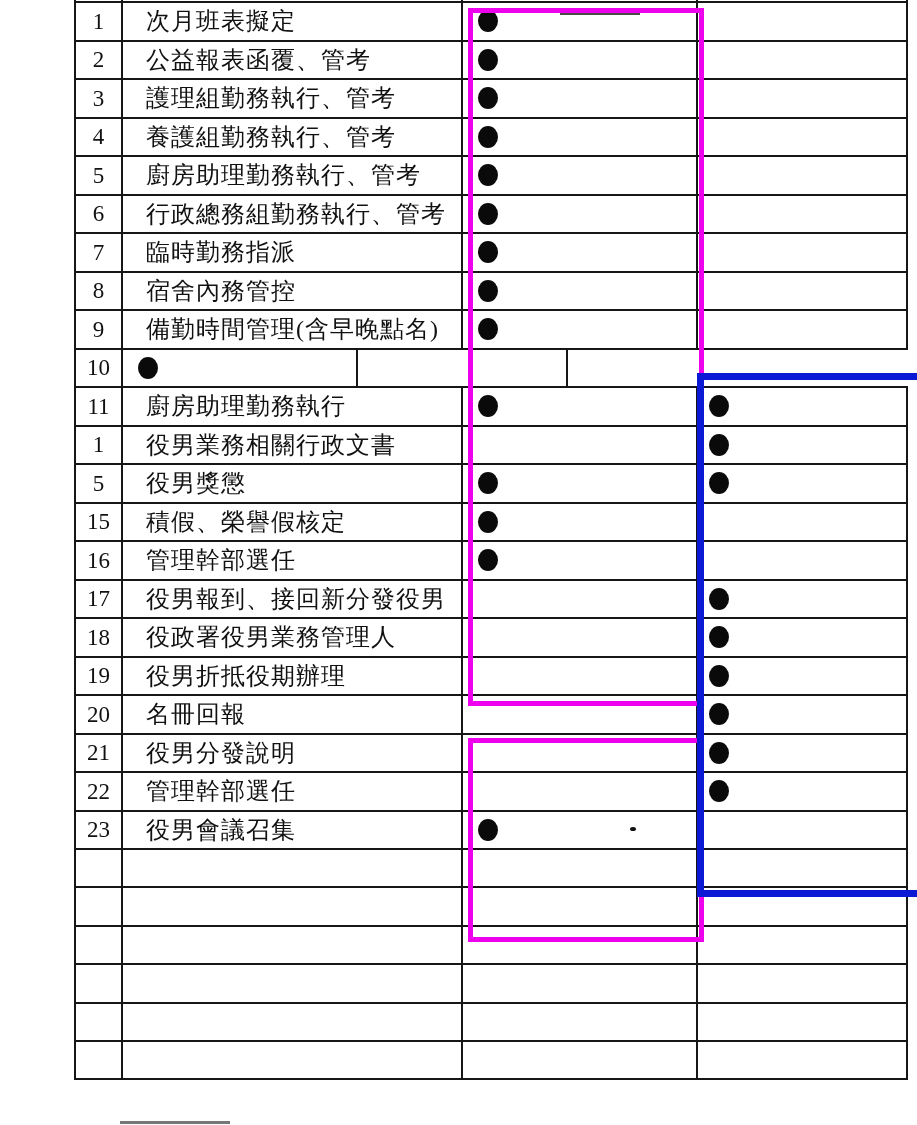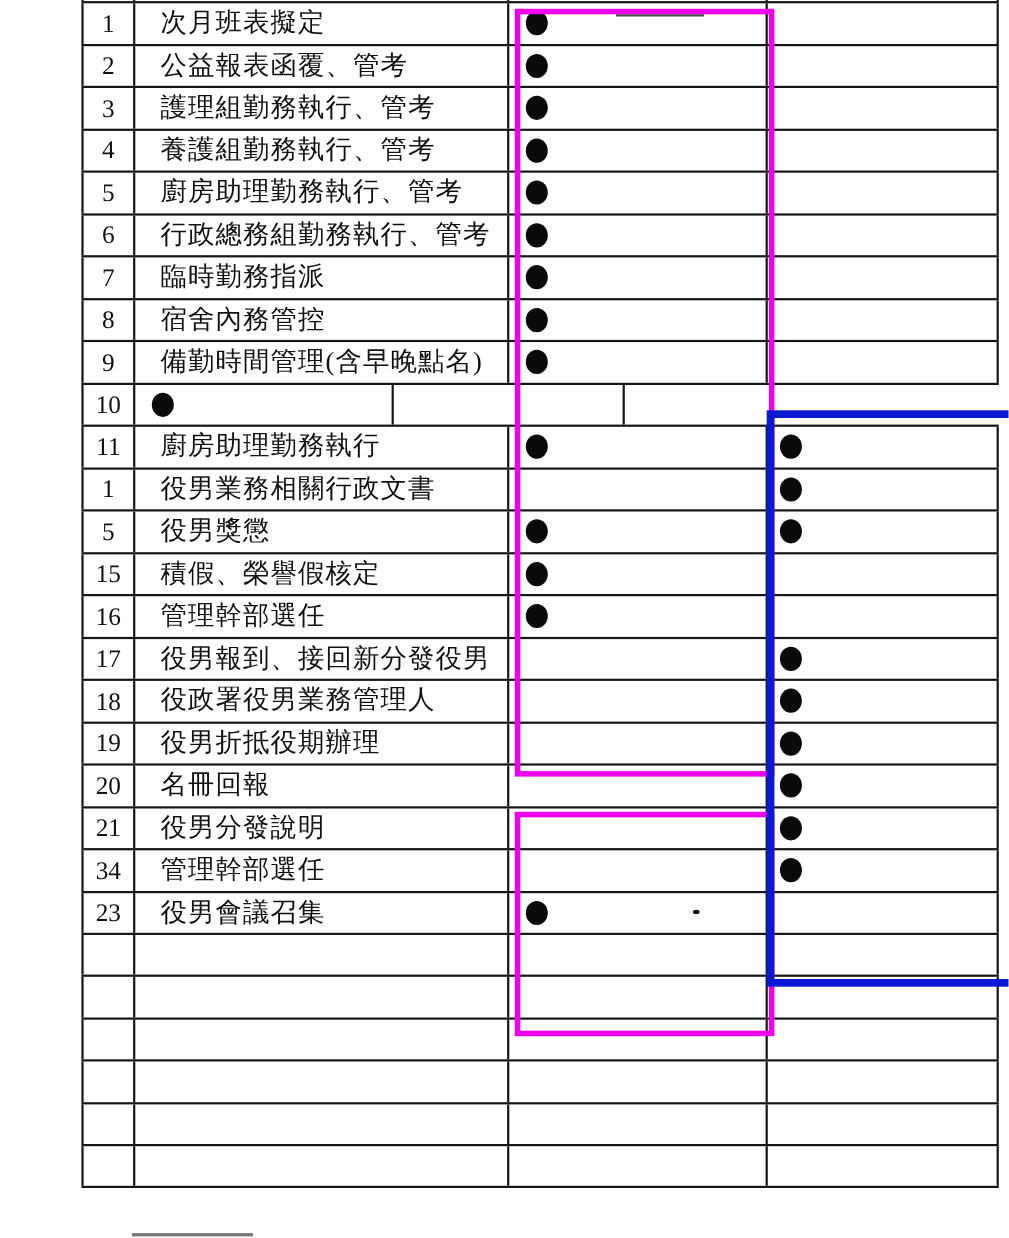--- a/index.html
+++ b/index.html
@@ -320,21 +320,21 @@
         <div class="cell c1">
           <span class="task">役男分發說明</span>
         </div>
         <div class="cell c2"></div>
         <div class="cell c3">
           <div class="mark" style="background: rgb(10, 10, 10);"></div>
         </div>
       </div>
       <div class="row content">
         <div class="cell c0">
-          <span class="num">34</span>
+          <span class="num">22</span>
         </div>
         <div class="cell c1">
           <span class="task">管理幹部選任</span>
         </div>
         <div class="cell c2"></div>
         <div class="cell c3">
           <div class="mark" style="background: rgb(10, 10, 10);"></div>
         </div>
       </div>
       <div class="row content">

